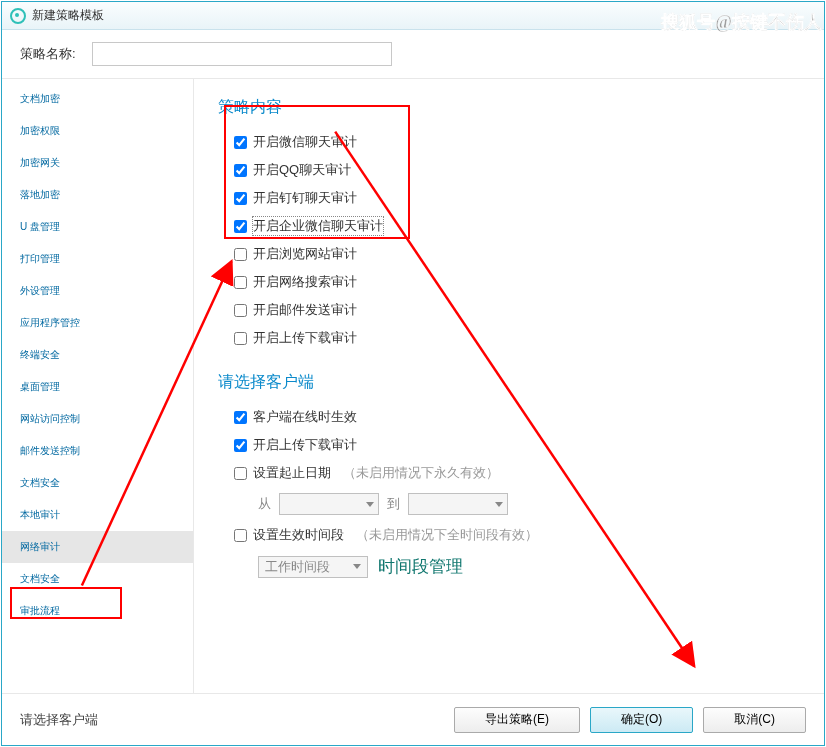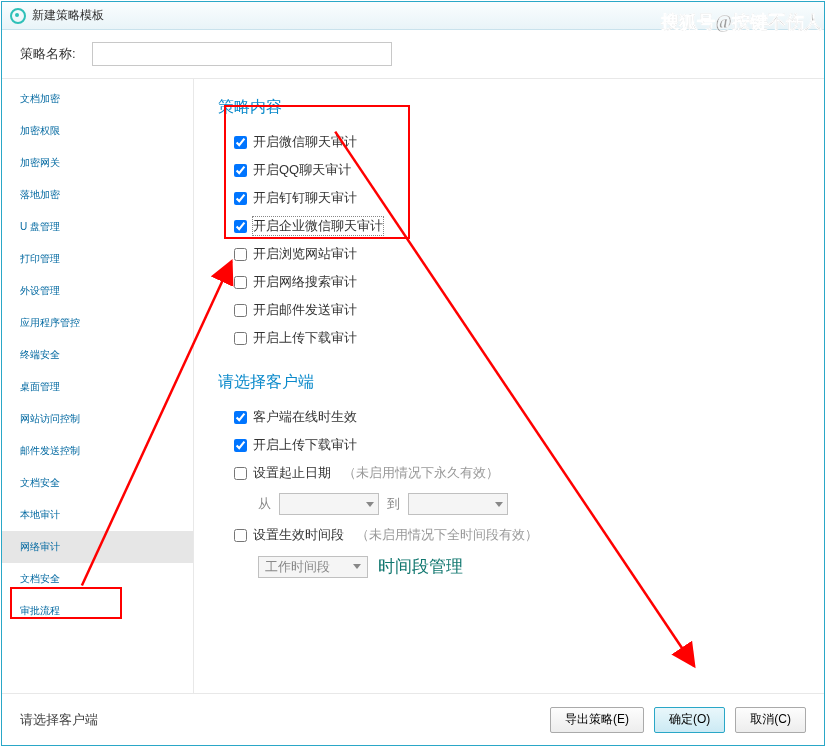--- a/index.html
+++ b/index.html
@@ -172,21 +172,21 @@
   gap: 10px;
 }
 .footer .left-link {
   color: #404040;
   font-size: 13px;
   cursor: pointer;
 }
 .footer .spacer { flex: 1; }
 .footer button {
   height: 26px;
-  padding: 0 14px;
+  padding: 0 30px;
   border: 1px solid #aaa;
   background: linear-gradient(#fdfdfd, #ededed);
   border-radius: 2px;
   font-size: 12px;
   cursor: pointer;
 }
 .footer button.primary {
   border: 1px solid #2aa7c7;
   background: linear-gradient(#e9f7fb, #cceaf4);
 }

